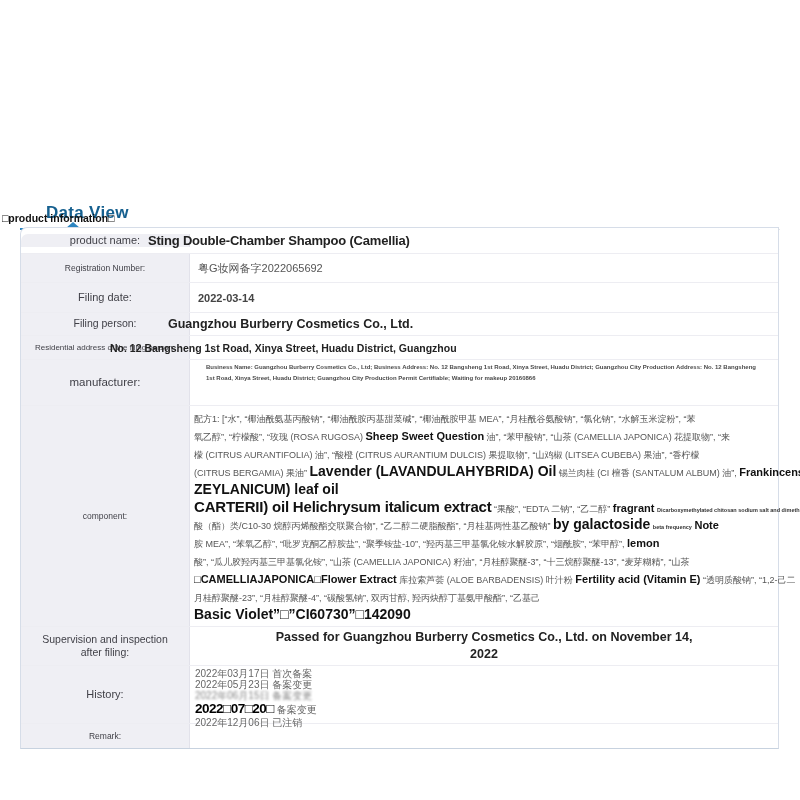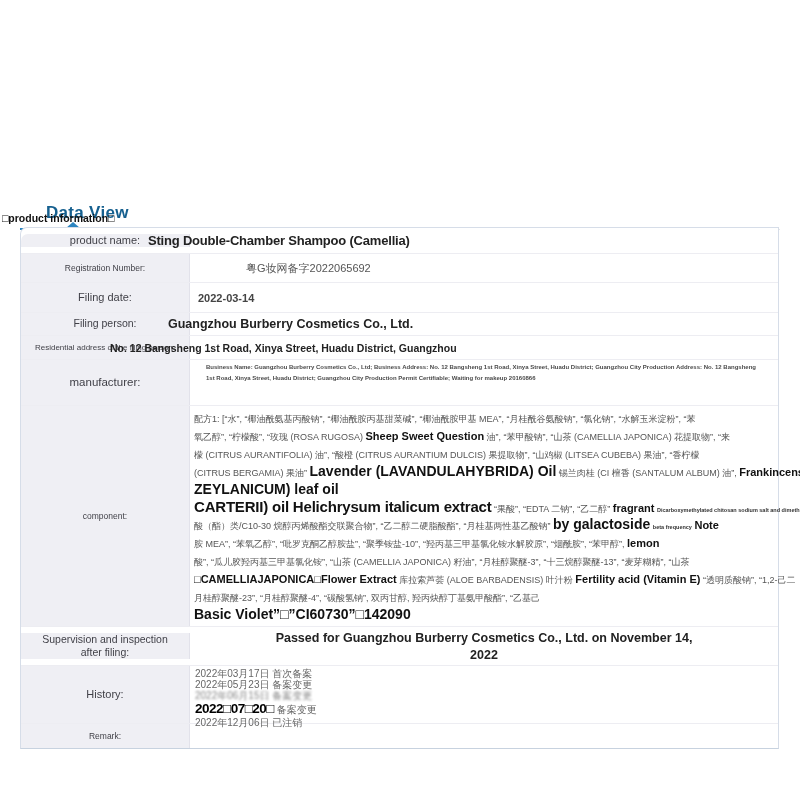--- a/index.html
+++ b/index.html
@@ -23,40 +23,40 @@
     border:1px solid #d6dde8;border-bottom:1px solid #c7d2df;background:#fff;
     border-top-left-radius:7px;}
   .row{display:flex;border-bottom:1px solid #ededf2;}
   .row:last-child{border-bottom:none;}
   .lbl{width:168px;flex:0 0 168px;background:#efeff4;border-right:1px solid #e2e2ea;
     display:flex;align-items:center;justify-content:center;text-align:center;
     color:#3f3f46;white-space:pre-line;line-height:1.25;}
   .val{flex:1;display:flex;align-items:center;color:#222;position:relative;}
   .row-product-name{height:25px;align-items:center;}   .row-product-name .lbl{font-size:11px;border-top-left-radius:7px;}
   .row-product-name .val{font-weight:700;font-size:13px;margin-left:-42px;letter-spacing:-.2px;}
-  .row-registration-number{height:28px;gap:48px;} .row-registration-number .lbl{font-size:8.5px;filter:blur(.4px);}
+  .row-registration-number{height:28px;} .row-registration-number .lbl{font-size:8.5px;filter:blur(.4px);}
   .row-registration-number .val{font-size:11px;color:#555;padding-left:8px;filter:blur(.3px);}
   .row-filing-date{height:29px;} .row-filing-date .lbl{font-size:11px;}
   .row-filing-date .val{font-size:11px;color:#444;padding-left:8px;font-weight:bold;}
   .row-filing-person{height:22px;} .row-filing-person .lbl{font-size:10.5px;}
   .row-filing-person .val{font-weight:700;font-size:12.5px;margin-left:-22px;}
   .row-residential-address{height:23px;} .row-residential-address .lbl{font-size:8px;}
   .row-residential-address .val{font-weight:700;font-size:10.5px;margin-left:-80px;}
   .row-manufacturer{height:45px;} .row-manufacturer .lbl{font-size:11.5px;}
   .row-manufacturer .val{font-weight:700;font-size:6px;color:#4a4a4a;
     padding:2px 12px 2px 16px;line-height:1.8;filter:blur(.2px);display:block;}
   .row-component{min-height:118px;} .row-component .lbl{font-size:8.5px;}
   .row-component .val{display:block;padding:2px 2px 3px 4px;line-height:1.12;}
   .comp-line{white-space:nowrap;overflow:visible;}
   .seg-normal{font-size:9px;color:#555;filter:blur(.3px);}
   .seg-bold{font-size:11px;font-weight:700;color:#111;}
   .seg-bold-md{font-size:14px;font-weight:700;color:#111;margin-top:15px;}
   .seg-bold-lg{font-size:15px;font-weight:700;color:#111;letter-spacing:-.2px;}
   .seg-tiny{font-size:5.5px;font-weight:700;color:#333;}
-  .row-supervision{height:38px;align-items:center;} .row-supervision .lbl{font-size:10.5px;}
+  .row-supervision{height:38px;} .row-supervision .lbl{font-size:10.5px;}
   .row-supervision .val{font-weight:700;font-size:12.5px;white-space:pre-line;
     text-align:center;display:block;width:450px;line-height:1.35;padding-top:2px;}
   .row-history{height:57px;} .row-history .lbl{font-size:11px;}
   .row-history .val{display:block;padding:2px 0 0 5px;}
   .hist-line{font-size:10px;color:#666;filter:blur(.3px);line-height:1.12;white-space:nowrap;}
   .hist-line.blur{filter:blur(1px);color:#888;}
   .hist-line.bold{filter:none;}
   .hist-line.bold .hist-date{font-size:13.5px;font-weight:700;color:#000;letter-spacing:-.5px;}
   .row-remark{height:24px;} .row-remark .lbl{font-size:8.5px;}
 </style>

